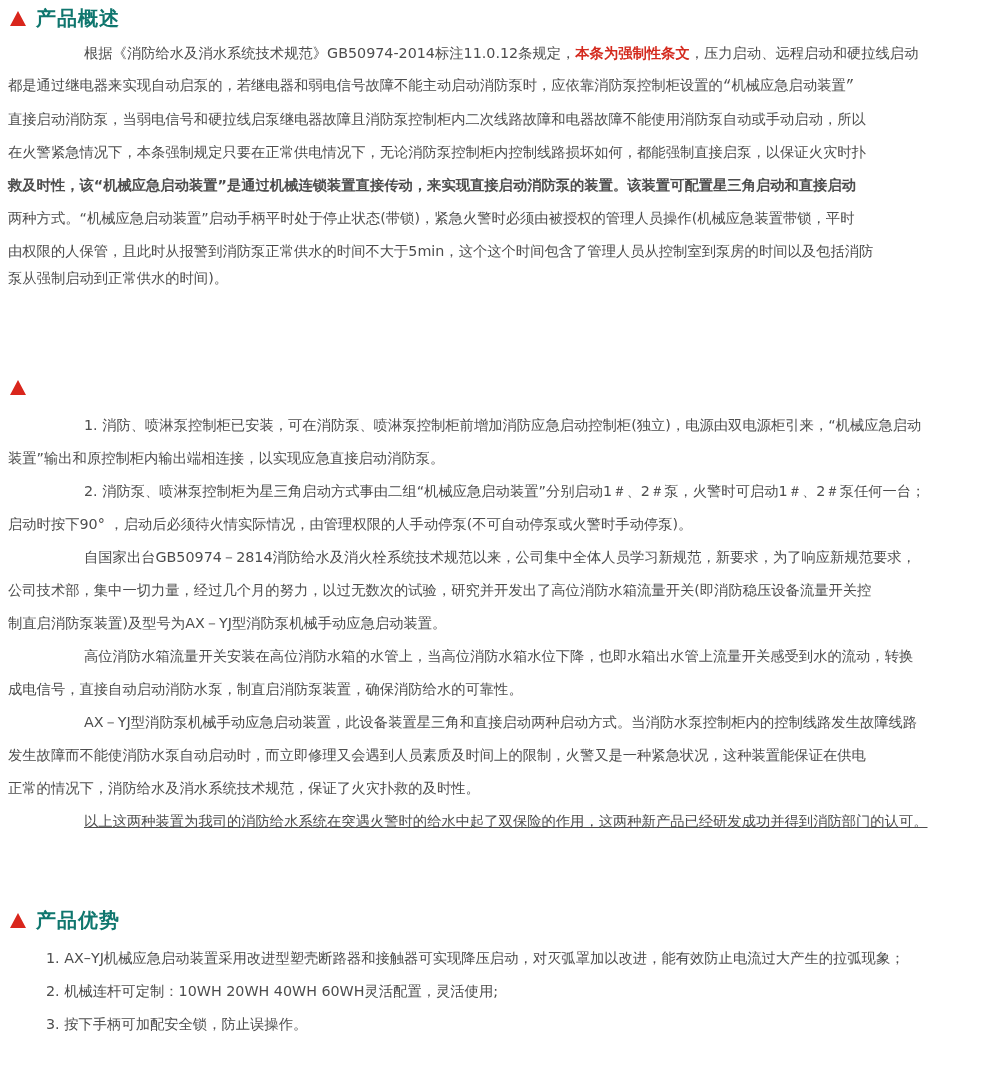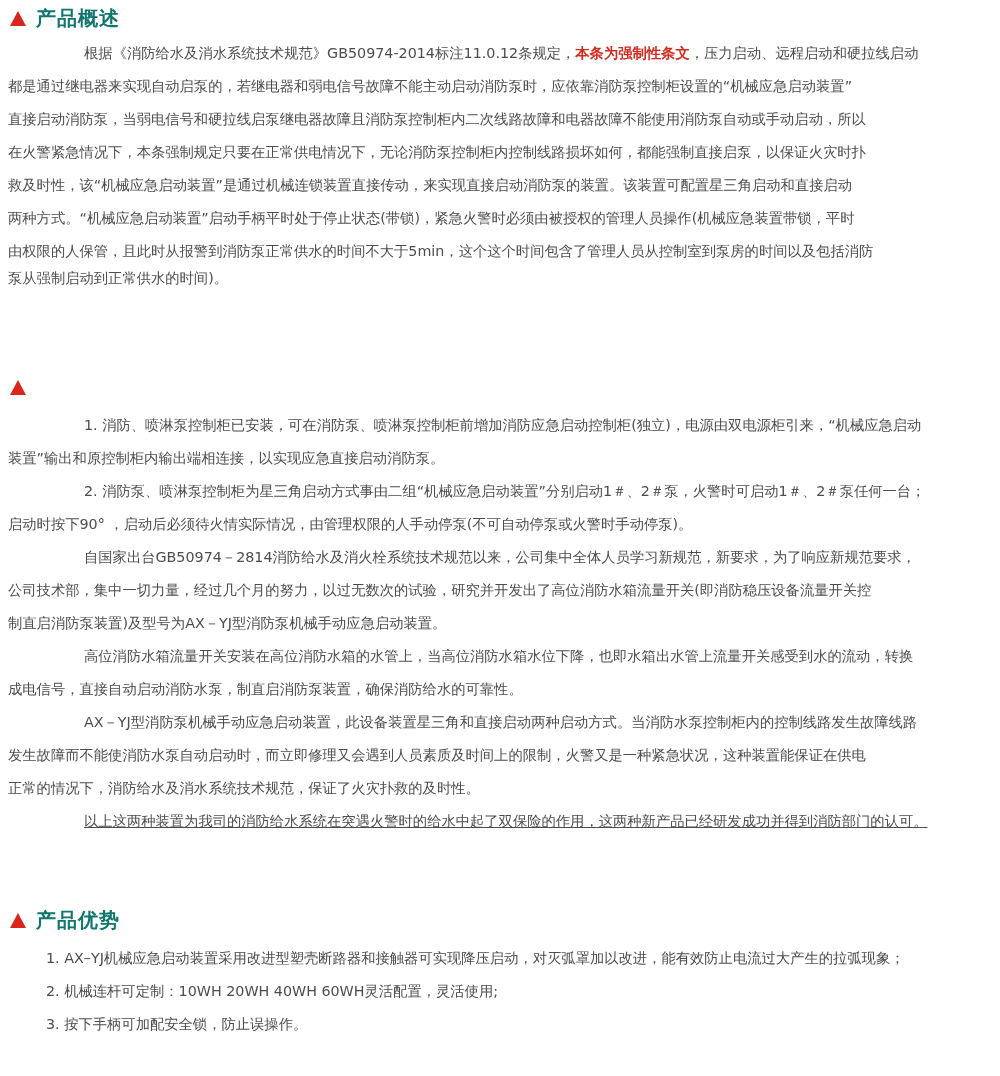--- a/index.html
+++ b/index.html
@@ -33,24 +33,24 @@
 </head>
 <body>
 
 <div class="heading" style="top:3px;">
   <span class="tri"></span>
   <span class="heading-text">产品概述</span>
 </div>
 <div class="line indent" style="top:43px;">
   <span>根据《消防给水及消水系统技术规范》GB50974-2014标注11.0.12条规定，</span><span class="red">本条为强制性条文</span><span>，压力启动、远程启动和硬拉线启动</span>
 </div>
-<div class="line" style="top:76px;">都是通过继电器来实现自动启泵的，若继电器和弱电信号故障不能主动启动消防泵时，应依靠消防泵控制柜设置的“机械应急启动装置”</div>
+<div class="line" style="top:76px;font-family:Liberation Mono, monospace;">都是通过继电器来实现自动启泵的，若继电器和弱电信号故障不能主动启动消防泵时，应依靠消防泵控制柜设置的“机械应急启动装置”</div>
 <div class="line" style="top:109px;">直接启动消防泵，当弱电信号和硬拉线启泵继电器故障且消防泵控制柜内二次线路故障和电器故障不能使用消防泵自动或手动启动，所以</div>
 <div class="line" style="top:142px;">在火警紧急情况下，本条强制规定只要在正常供电情况下，无论消防泵控制柜内控制线路损坏如何，都能强制直接启泵，以保证火灾时扑</div>
-<div class="line" style="top:175px;">救及时性，该“机械应急启动装置”是通过机械连锁装置直接传动，来实现直接启动消防泵的装置。该装置可配置星三角启动和直接启动</div>
+<div class="line" style="top:175px;font-weight:bold;">救及时性，该“机械应急启动装置”是通过机械连锁装置直接传动，来实现直接启动消防泵的装置。该装置可配置星三角启动和直接启动</div>
 <div class="line" style="top:208px;">两种方式。“机械应急启动装置”启动手柄平时处于停止状态(带锁)，紧急火警时必须由被授权的管理人员操作(机械应急装置带锁，平时</div>
 <div class="line" style="top:241px;">由权限的人保管，且此时从报警到消防泵正常供水的时间不大于5min，这个这个时间包含了管理人员从控制室到泵房的时间以及包括消防</div>
 <div class="line" style="top:268px;">泵从强制启动到正常供水的时间)。</div>
 
 <div class="heading" style="top:372px;">
   <span class="tri"></span>
 </div>
 <div class="line indent" style="top:415px;">1. 消防、喷淋泵控制柜已安装，可在消防泵、喷淋泵控制柜前增加消防应急启动控制柜(独立)，电源由双电源柜引来，“机械应急启动</div>
 <div class="line" style="top:448px;">装置”输出和原控制柜内输出端相连接，以实现应急直接启动消防泵。</div>
 <div class="line indent" style="top:481px;">2. 消防泵、喷淋泵控制柜为星三角启动方式事由二组“机械应急启动装置”分别启动1＃、2＃泵，火警时可启动1＃、2＃泵任何一台；</div>

